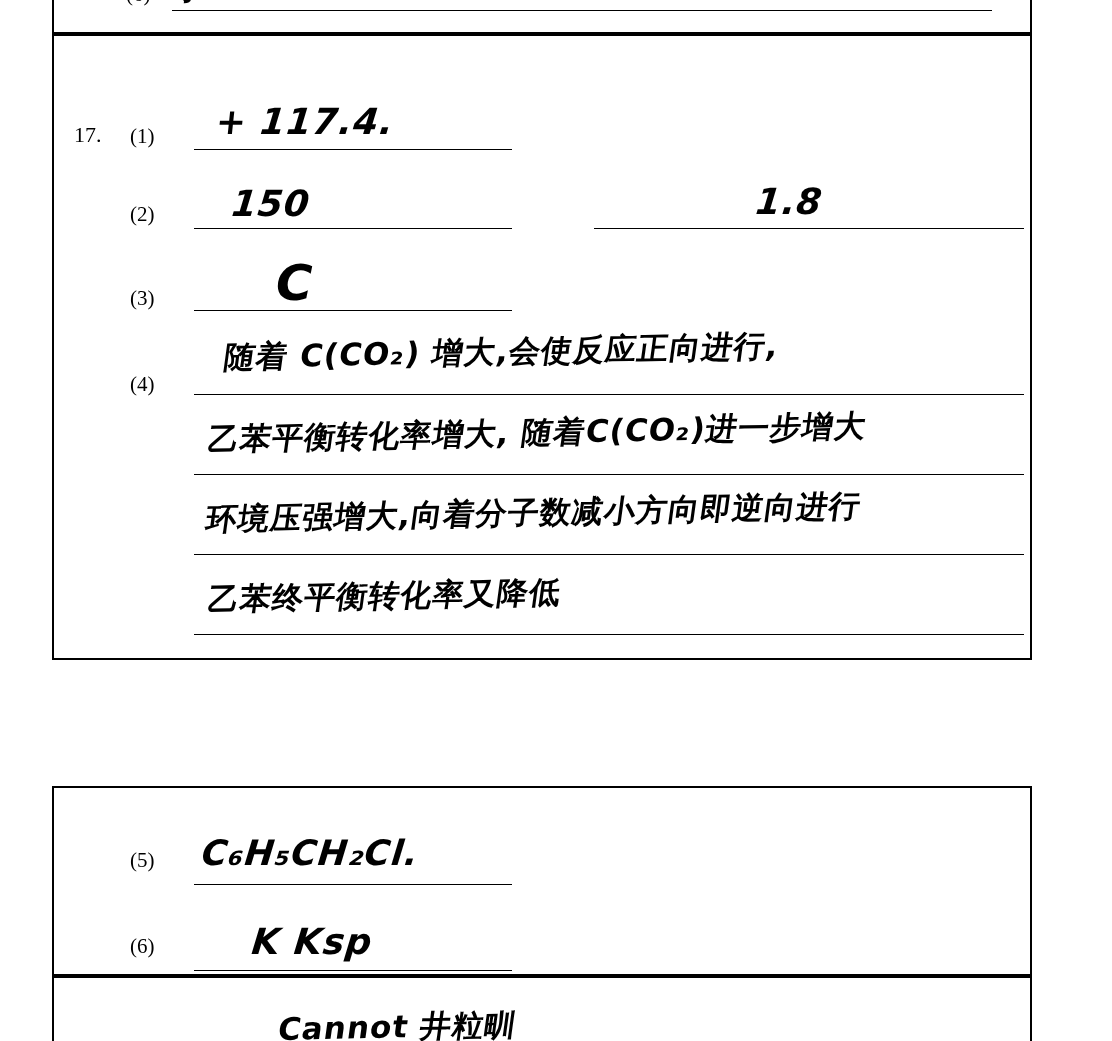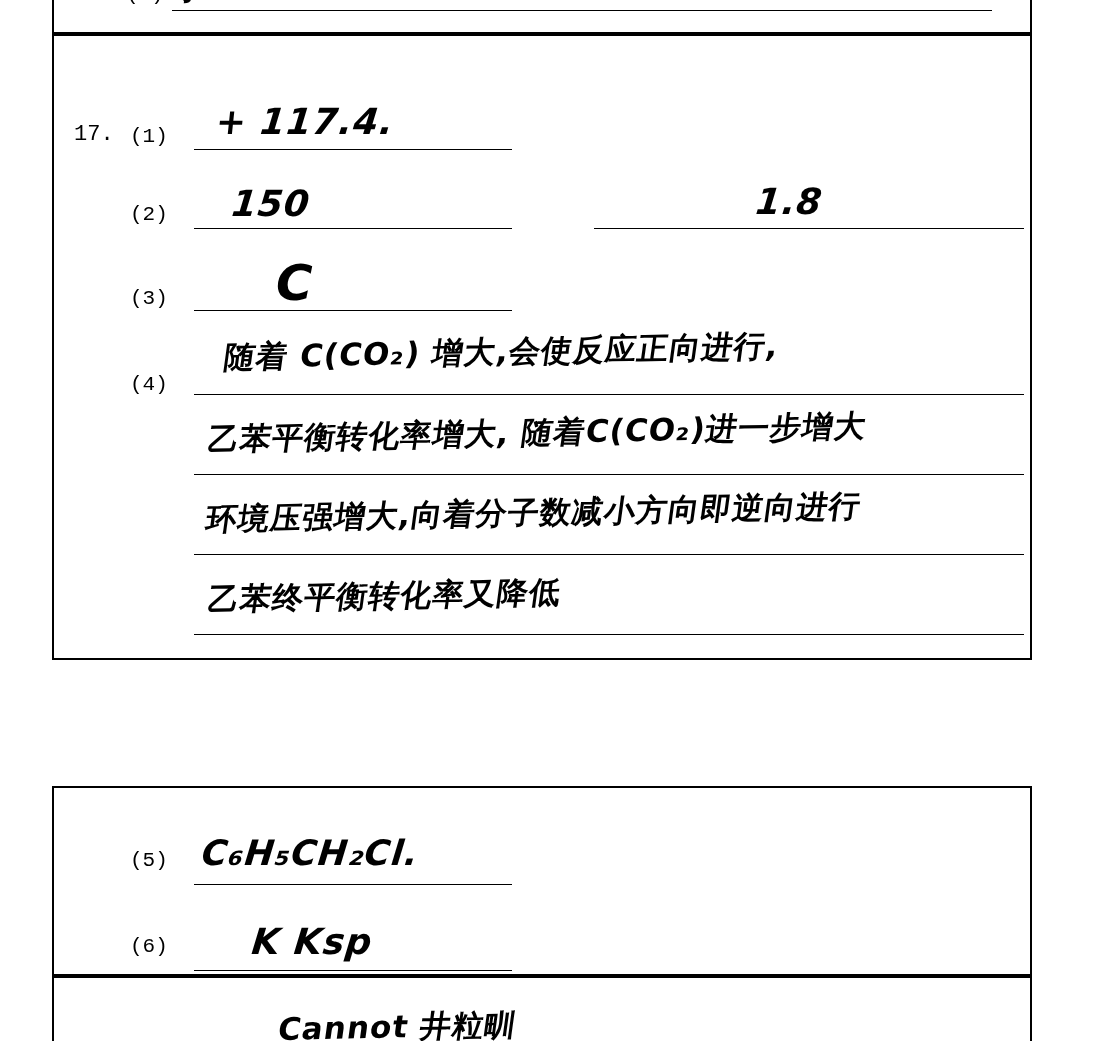--- a/index.html
+++ b/index.html
@@ -30,21 +30,21 @@
     box-sizing: border-box;
   }
   #box-top      { left: 52px;  top: -14px; width: 980px; height: 48px; }
   #box-q17      { left: 52px;  top: 34px;  width: 980px; height: 626px; }
   #box-q17b     { left: 52px;  top: 786px; width: 980px; height: 190px; }
   #box-bottom   { left: 52px;  top: 976px; width: 980px; height: 80px; }
 
   
   .lbl {
     position: absolute;
-    font-family: Liberation Mono, monospace;
+    font-family: Liberation Serif, serif;
     font-size: 21px;
     line-height: 1;
     white-space: nowrap;
   }
   .qnum { font-size: 22px; }
 
   
   .rule {
     position: absolute;
     height: 0;

